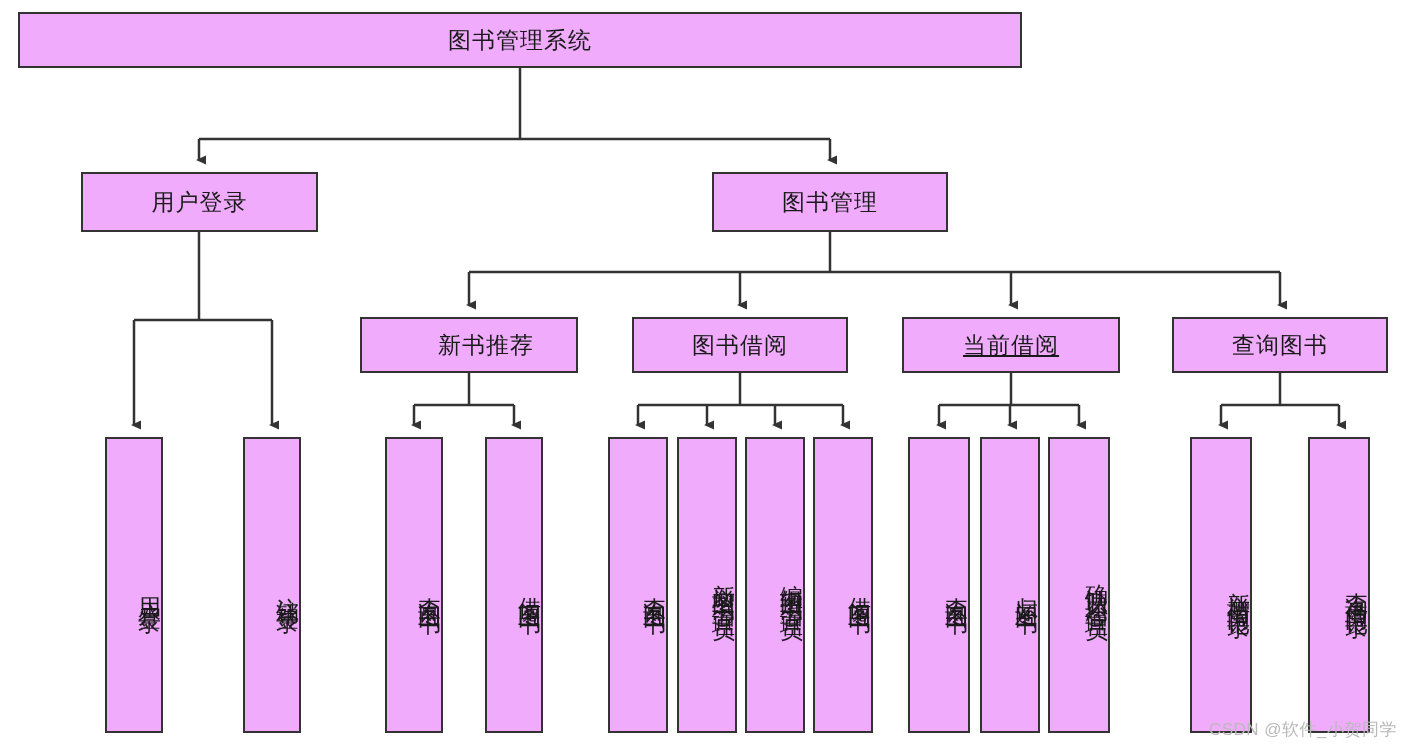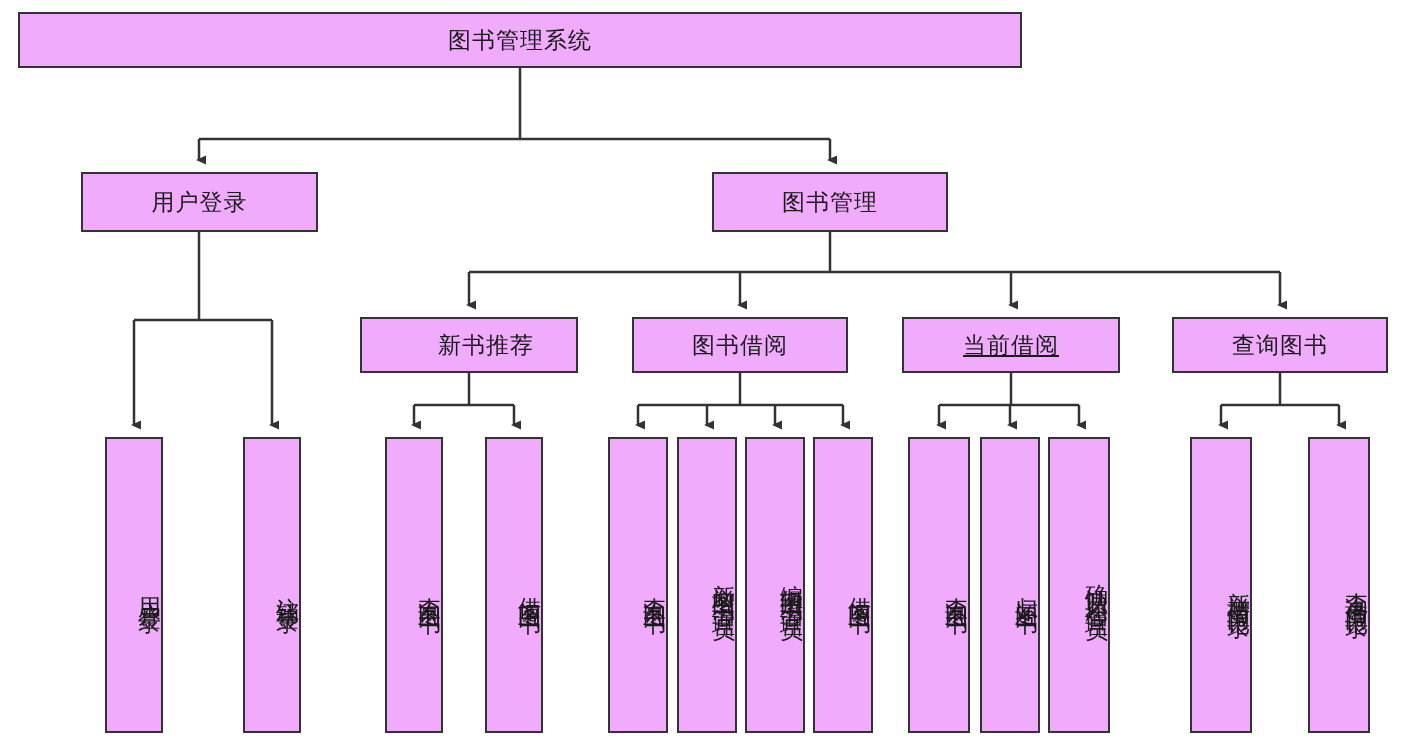--- a/index.html
+++ b/index.html
@@ -177,13 +177,14 @@
   <div class="node vertical tall-text" style="left: 1048px; top: 437px; width: 62px; height: 296px;">
     <span>确认归还（管理员）</span>
   </div>
   <div class="node vertical" style="left: 1190px; top: 437px; width: 62px; height: 296px;">
     <span>新增借阅记录</span>
   </div>
   <div class="node vertical" style="left: 1308px; top: 437px; width: 62px; height: 296px;">
     <span>查询借阅记录</span>
   </div>
 
+  <div id="watermark">CSDN @软件_小贺同学</div>
 </div>
 
 </body></html>

